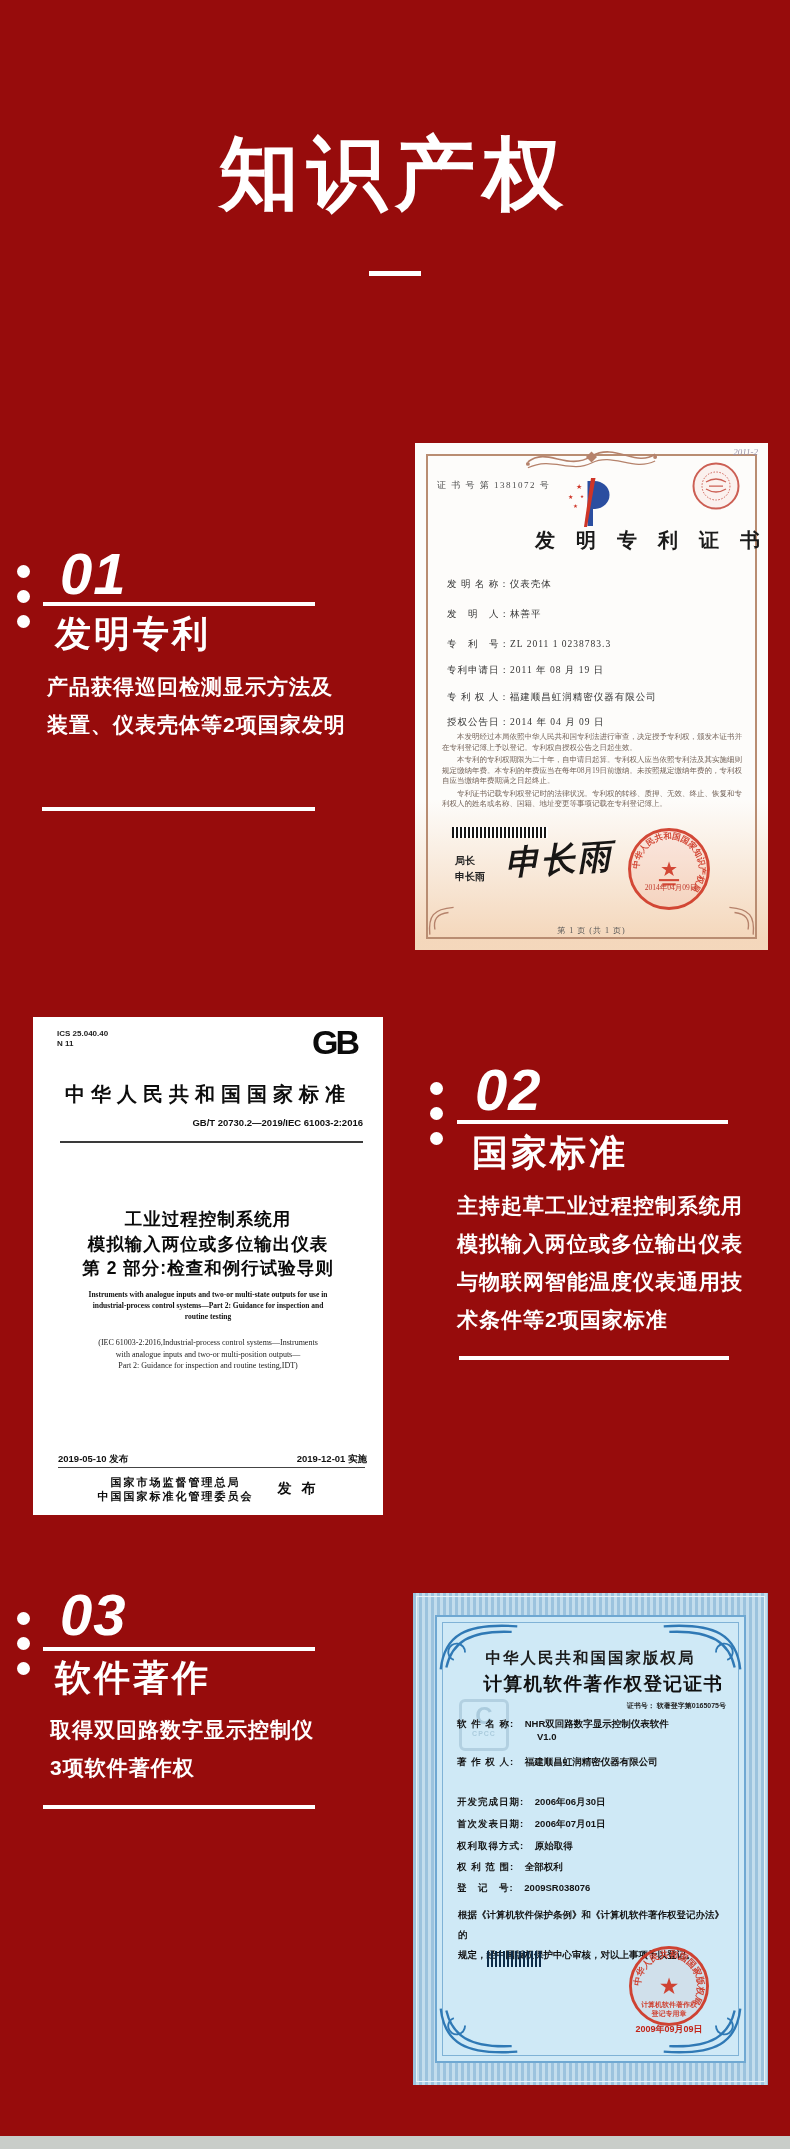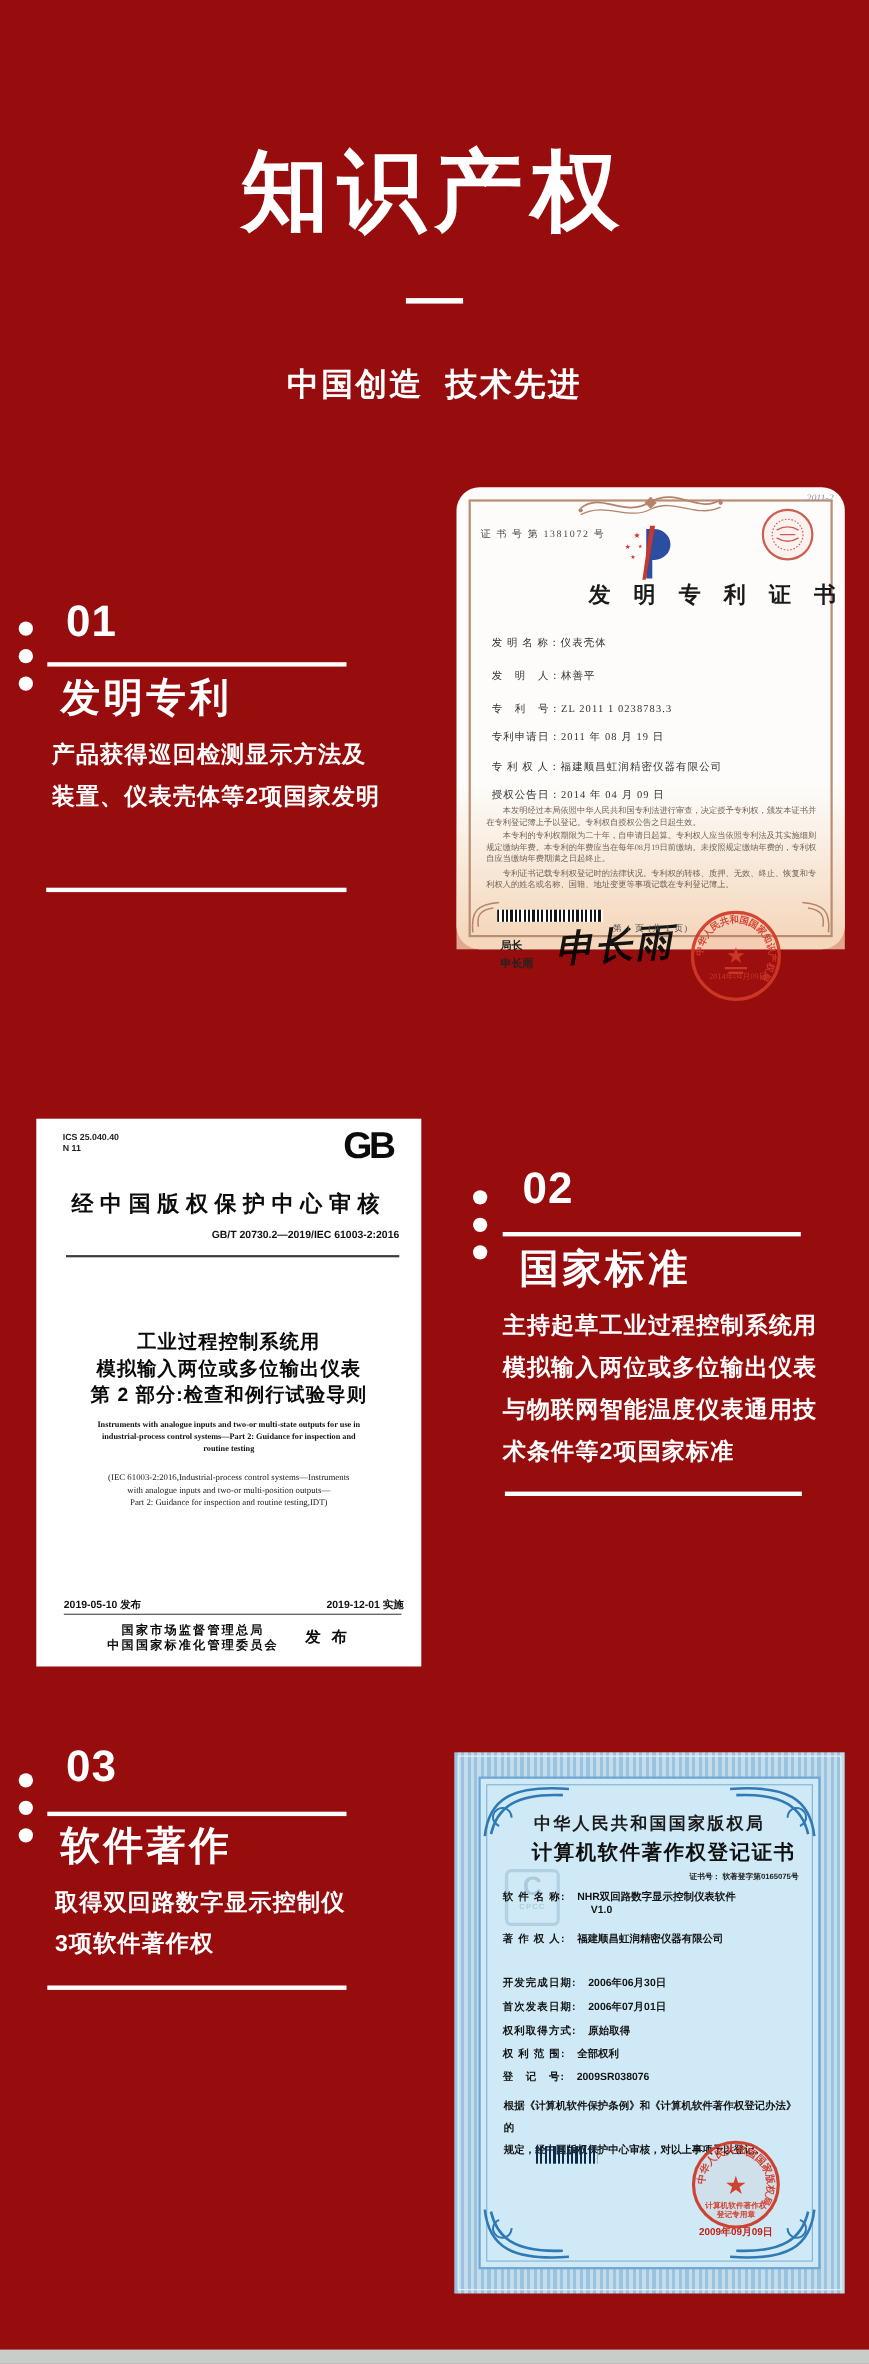--- a/index.html
+++ b/index.html
@@ -7,27 +7,27 @@
         overflow:hidden;font-family:"Liberation Sans",sans-serif;color:#fff;}
   .abs{position:absolute;}
   
   .hero-title{top:134px;left:0;width:790px;text-align:center;font-size:80px;font-weight:900;
               letter-spacing:8px;line-height:1;color:#fff;}
   .hero-dash{top:271px;left:369px;width:52px;height:5px;background:#fff;}
   .hero-sub{top:330px;left:0;width:790px;text-align:center;font-size:29px;font-weight:700;
             letter-spacing:2px;white-space:pre;}
   
   .dots i{display:block;width:13px;height:13px;border-radius:50%;background:#fff;margin-bottom:12px;}
-  .num{font-size:40px;line-height:1;font-weight:900;letter-spacing:1px;color:#fff;}
+  .num{font-size:58px;line-height:1;font-weight:900;letter-spacing:1px;color:#fff;font-style:italic;}
   .hr{height:4px;background:#fff;}
   .heading{font-size:36px;line-height:1;font-weight:900;letter-spacing:3px;color:#fff;}
   .body-lines div{font-size:21px;font-weight:700;letter-spacing:1px;line-height:38px;color:#fff;}
   
-  .cert1{left:415px;top:443px;width:353px;height:420px;background:#fdfcfa;color:#333;
-         font-family:"Liberation Serif",serif;border-radius:21px;}
+  .cert1{left:415px;top:443px;width:353px;height:507px;background:#fdfcfa;color:#333;
+         font-family:"Liberation Serif",serif;}
   .c1-grad{left:0;right:0;bottom:0;height:150px;
            background:linear-gradient(rgba(246,216,184,0),rgba(242,206,172,.8) 92%);}
   .c1-border{inset:11px;border:2px solid #b98d72;}
   .c1-certno{left:22px;top:36px;font-size:9px;letter-spacing:1.5px;color:#4a4a4a;}
   .c1-note{right:10px;top:4px;font-size:9px;font-style:italic;color:#9a93a8;}
   .c1-title{left:0;top:84px;width:100%;text-align:right;font-size:20px;font-weight:700;
             letter-spacing:8px;color:#1a1a1a;}
   .c1-field{left:32px;font-size:9.5px;letter-spacing:1px;color:#333;white-space:nowrap;}
   .c1-paras{left:27px;top:289px;width:300px;}
   .c1-paras p{margin:0 0 2px 0;font-size:7.5px;line-height:10.5px;text-align:justify;
@@ -91,21 +91,20 @@
   
   .gray-strip{left:0;top:2136px;width:790px;height:13px;background:#c9cdc9;}
 </style>
 </head>
 <body>
 
 <div class="page">
 
   <div class="abs hero-title">知识产权</div>
   <div class="abs hero-dash"></div>
-  <div class="abs hero-sub">中国创造  技术先进</div>
 
   <div class="abs dots" style="left:17px;top:565px">
       <i></i>
       <i></i>
       <i></i>
     </div>
   <div class="abs num" style="left:60px;top:545px">01</div>
   <div class="abs hr" style="left:43px;top:602px;width:272px"></div>
   <div class="abs heading" style="left:55px;top:616px">发明专利</div>
   <div class="abs body-lines" style="left:47px;top:668px">
@@ -195,21 +194,21 @@
       <path d="M36,4 C12,6 6,14 8,36 M30,10 C16,12 12,18 14,30" stroke="#b5826b" stroke-width="1.6" fill="none"></path>
     </svg>
   </div>
 
   <div class="abs gbdoc">
     <div class="abs gb-ics">
       <div>ICS 25.040.40</div>
       <div>N 11</div>
     </div>
     <div class="abs gb-logo">GB</div>
-    <div class="abs gb-header">经中国版权保护中心审核</div>
+    <div class="abs gb-header">中华人民共和国国家标准</div>
     <div class="abs gb-stdno">GB/T 20730.2—2019/IEC 61003-2:2016</div>
     <div class="abs gb-rule"></div>
     <div class="abs gb-cn">
       <div>工业过程控制系统用</div>
       <div>模拟输入两位或多位输出仪表</div>
       <div>第 2 部分:检查和例行试验导则</div>
     </div>
     <div class="abs gb-en">
       <div>Instruments with analogue inputs and two-or multi-state outputs for use in</div>
       <div>industrial-process control systems—Part 2: Guidance for inspection and</div>

